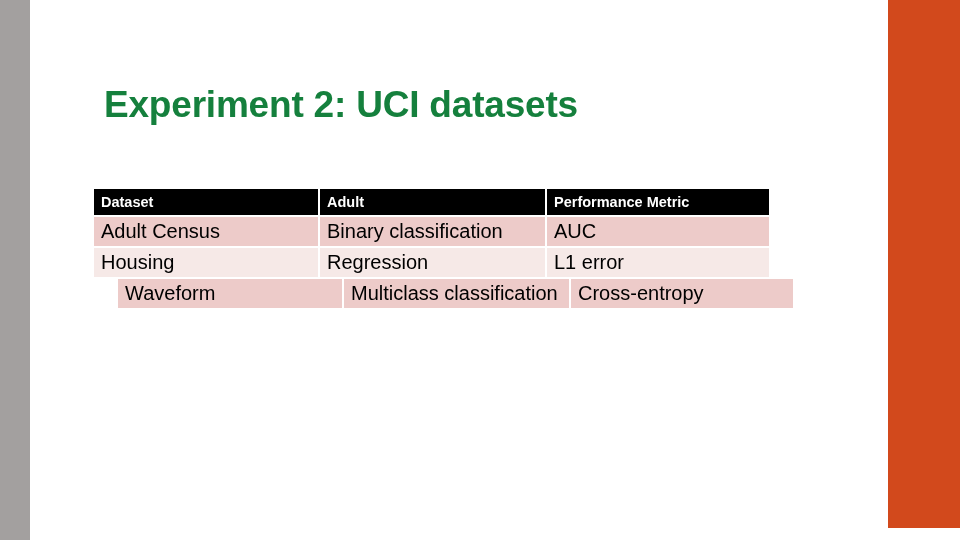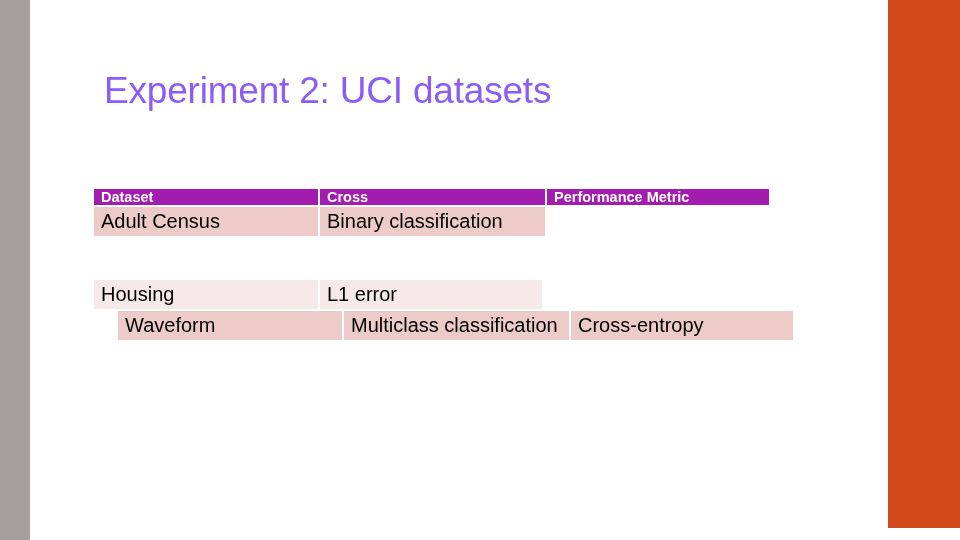--- a/index.html
+++ b/index.html
@@ -40,26 +40,26 @@
     top: 0;
     width: 72px;
     height: 528px;
     background: #d2491c;
   }
 
   
   #page-title {
     position: absolute;
     left: 104px;
-    top: 68px;
+    top: 82px;
     width: 700px;
     font-size: 37px;
     line-height: 46px;
-    font-weight: normal;
-    color: #8b5cf6;
+    font-weight: bold;
+    color: #15803d;
     letter-spacing: -0.2px;
     white-space: nowrap;
   }
 
   
   #dataset-table {
     position: absolute;
     left: 94px;
     top: 189px;
     width: 675px;
@@ -81,60 +81,62 @@
     display: flex;
     align-items: center;
     overflow: hidden;
     white-space: nowrap;
   }
   .col-0 { width: 224px; margin-right: 2px; }
   .col-1 { width: 225px; margin-right: 2px; }
   .col-2 { width: 222px; }
 
   .header-row .cell {
-    background: #a21caf;
+    background: #000000;
     color: #ffffff;
     font-weight: bold;
     font-size: 14.5px;
-    height: 16px;
+    height: 26px;
   }
   .body-row .cell {
     color: #000000;
     font-weight: normal;
     font-size: 20px;
     height: 29px;
   }
   .body-row.shade-a .cell { background: #edcbc9; }
-  .body-row.shade-b .cell { background: #f6e9e7; margin-top: 42px; }
+  .body-row.shade-b .cell { background: #f6e9e7; }
 </style>
 </head>
 <body>
 
 <div id="slide">
 
   <div id="left-bar"></div>
   <div id="right-bar"></div>
 
   <div id="page-title">Experiment 2: UCI datasets</div>
 
   <div id="dataset-table">
 
     <div class="row header-row">
       <div class="cell col-0">Dataset</div>
-      <div class="cell col-1">Cross</div>
+      <div class="cell col-1">Adult</div>
       <div class="cell col-2">Performance Metric</div>
     </div>
 
     <div class="row body-row shade-a">
       <div class="cell col-0">Adult Census</div>
       <div class="cell col-1">Binary classification</div>
+      <div class="cell col-2">AUC</div>
     </div>
 
     <div class="row body-row shade-b">
       <div class="cell col-0">Housing</div>
+      <div class="cell col-1">Regression</div>
       <div class="cell col-2">L1 error</div>
     </div>
 
     <div class="row body-row shade-a">
       <div class="cell col-0">Waveform</div>
       <div class="cell col-1">Multiclass classification</div>
       <div class="cell col-2">Cross-entropy</div>
     </div>
 
   </div>

